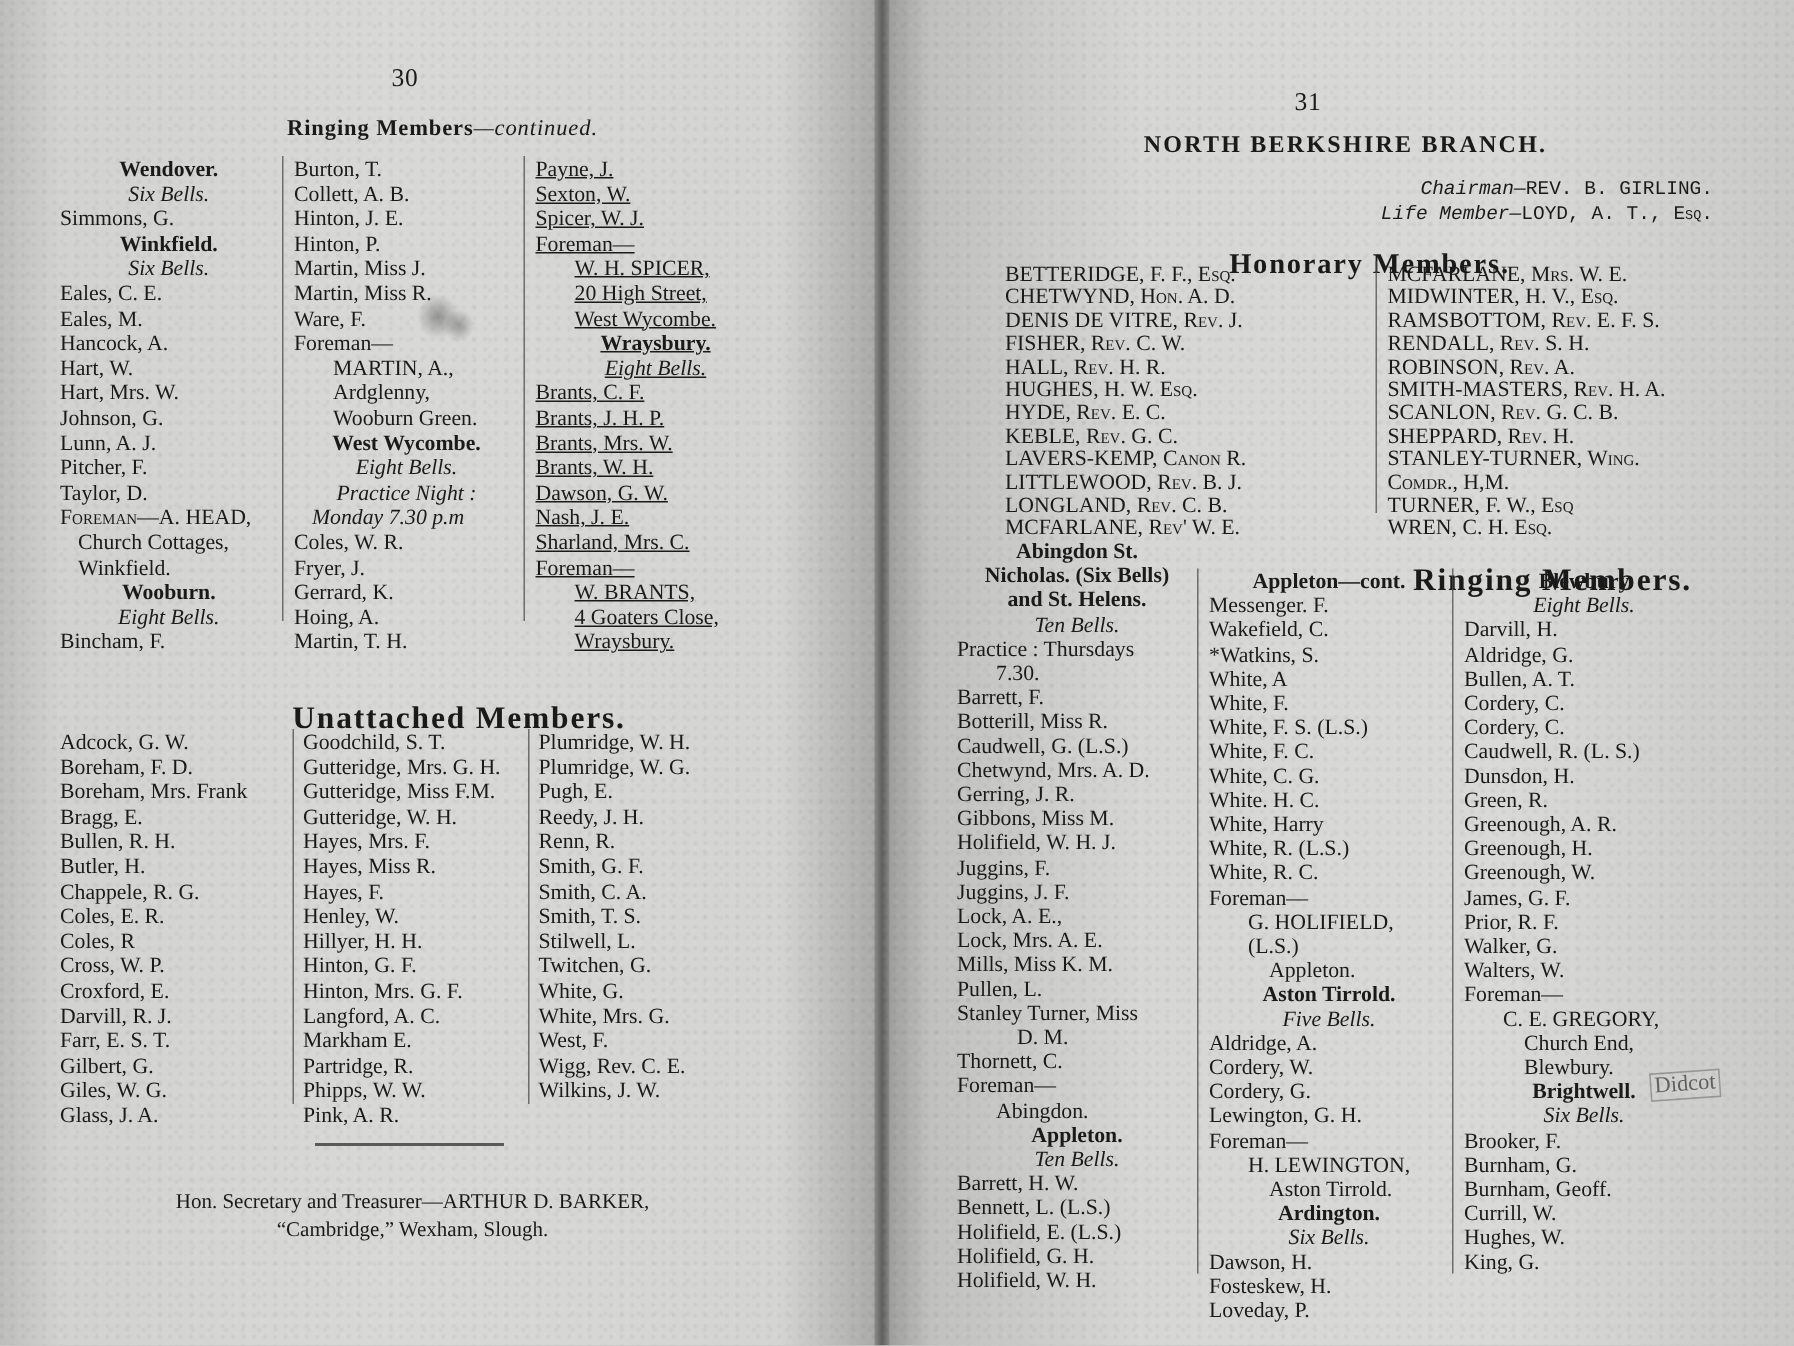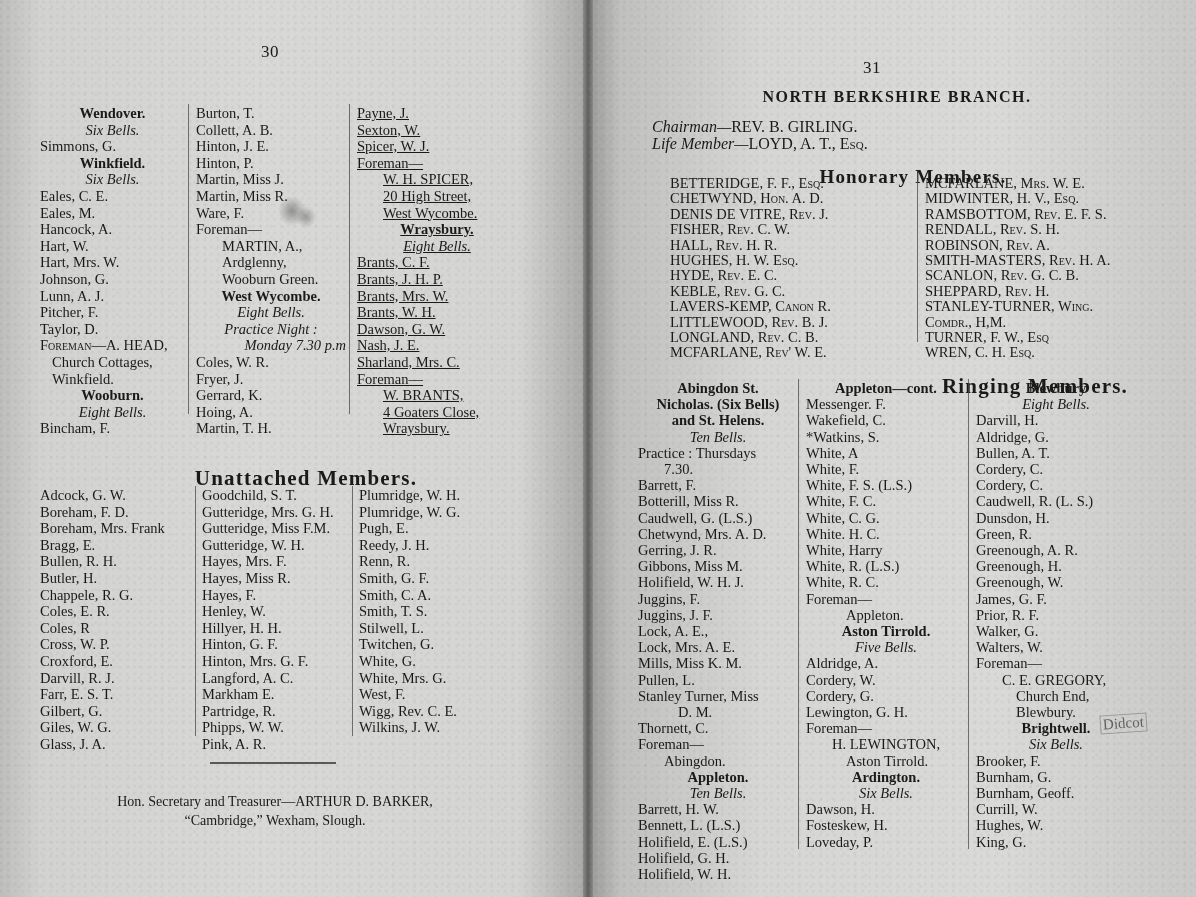--- a/index.html
+++ b/index.html
@@ -46,36 +46,36 @@
 
   .hdr-cont{
     position:absolute;text-align:center;font-weight:bold;font-size:15px;letter-spacing:.6px;
   }
   .hdr-cont i{font-weight:normal;font-style:italic;}
 
   .col{position:absolute;font-size:14.5px;line-height:16.6px;}
   .colrule{position:absolute;width:1px;background:#4a4a4a;opacity:.75;}
 
   .bold{font-weight:bold;}
-  .ital{font-style:italic;text-align:right;}
+  .ital{font-style:italic;}
   .ctr{text-align:center;}
   .sc{font-variant:small-caps;}
   .ind1{padding-left:12px;}
   .ind2{padding-left:26px;}
   .ind3{padding-left:40px;}
 
   h2.section{
     position:absolute;text-align:center;font-weight:bold;margin:16px;
     font-size:21px;letter-spacing:1.2px;
   }
   h2.branch{
     position:absolute;text-align:center;font-weight:bold;margin:0;
     font-size:16px;letter-spacing:1.5px;
   }
-  .subline{position:absolute;text-align:left;font-size:16px;font-style:italic;}
+  .subline{position:absolute;text-align:right;font-size:13px;font-style:italic;font-family:Liberation Mono, monospace;}
   .subline .sc{font-style:normal;font-variant:small-caps;}
 
   .hrule{position:absolute;height:2px;background:#3a3a3a;opacity:.8;}
 
   .footer{position:absolute;text-align:center;font-size:14px;line-height:19px;}
   .footer .sc{font-variant:small-caps;font-family:Liberation Serif, serif;}
   .footer .it{}
 
   .pencil{
     position:absolute;font-family:"Liberation Serif",serif;font-size:15px;
@@ -93,20 +93,23 @@
 <div class="page"></div>
 <div class="grain"></div>
 <div class="vrule"></div>
 <div class="smudge"></div>
 <div class="smudge2"></div>
 
 <div class="leaf leaf-left">
 
   <div class="folio" style="left:230px;top:42px;width:80px;">30</div>
 
+  <div class="hdr-cont" style="left:120px;top:78px;width:350px;">
+    <span>Ringing Members</span><i>—continued.</i>
+  </div>
 
   <div class="col" id="L1" style="left:40px;top:105px;width:145px;">
       <div class="bold ctr">Wendover.</div>
       <div class="ital ctr">Six Bells.</div>
       <div class="">Simmons, G.</div>
       <div class="bold ctr">Winkfield.</div>
       <div class="ital ctr">Six Bells.</div>
       <div class="">Eales, C. E.</div>
       <div class="">Eales, M.</div>
       <div class="">Hancock, A.</div>
@@ -278,21 +281,21 @@
       <div class="">SCANLON, Rev. G. C. B.</div>
       <div class="">SHEPPARD, Rev. H.</div>
       <div class="">STANLEY-TURNER, Wing.</div>
       <div class="">Comdr., H,M.</div>
       <div class="">TURNER, F. W., Esq</div>
       <div class="">WREN, C. H. Esq.</div>
     </div>
 
   <h2 class="section" style="left:100px;top:358px;width:420px;text-align:right;">Ringing Members.</h2>
 
-  <div class="col" id="R1" style="left:46px;top:380px;width:160px;line-height:16.2px;">
+  <div class="col" id="R1" style="left:46px;top:360px;width:160px;line-height:16.2px;">
       <div class="bold ctr">Abingdon St.</div>
       <div class="bold ctr">Nicholas. (Six Bells)</div>
       <div class="bold ctr">and St. Helens.</div>
       <div class="ital ctr">Ten Bells.</div>
       <div class="">Practice  :  Thursdays</div>
       <div class="ind2">7.30.</div>
       <div class="">Barrett, F.</div>
       <div class="">Botterill, Miss R.</div>
       <div class="">Caudwell, G. (L.S.)</div>
       <div class="">Chetwynd, Mrs. A. D.</div>
@@ -327,20 +330,21 @@
       <div class="">White, A</div>
       <div class="">White, F.</div>
       <div class="">White, F. S.   (L.S.)</div>
       <div class="">White, F. C.</div>
       <div class="">White, C. G.</div>
       <div class="">White. H. C.</div>
       <div class="">White, Harry</div>
       <div class="">White, R.   (L.S.)</div>
       <div class="">White, R. C.</div>
       <div class="">Foreman—</div>
+      <div class="sc ind2">G. HOLIFIELD, (L.S.)</div>
       <div class="ind3">Appleton.</div>
       <div class="bold ctr">Aston  Tirrold.</div>
       <div class="ital ctr">Five Bells.</div>
       <div class="">Aldridge, A.</div>
       <div class="">Cordery, W.</div>
       <div class="">Cordery, G.</div>
       <div class="">Lewington, G. H.</div>
       <div class="">Foreman—</div>
       <div class="sc ind2">H. LEWINGTON,</div>
       <div class="ind3">Aston Tirrold.</div>

